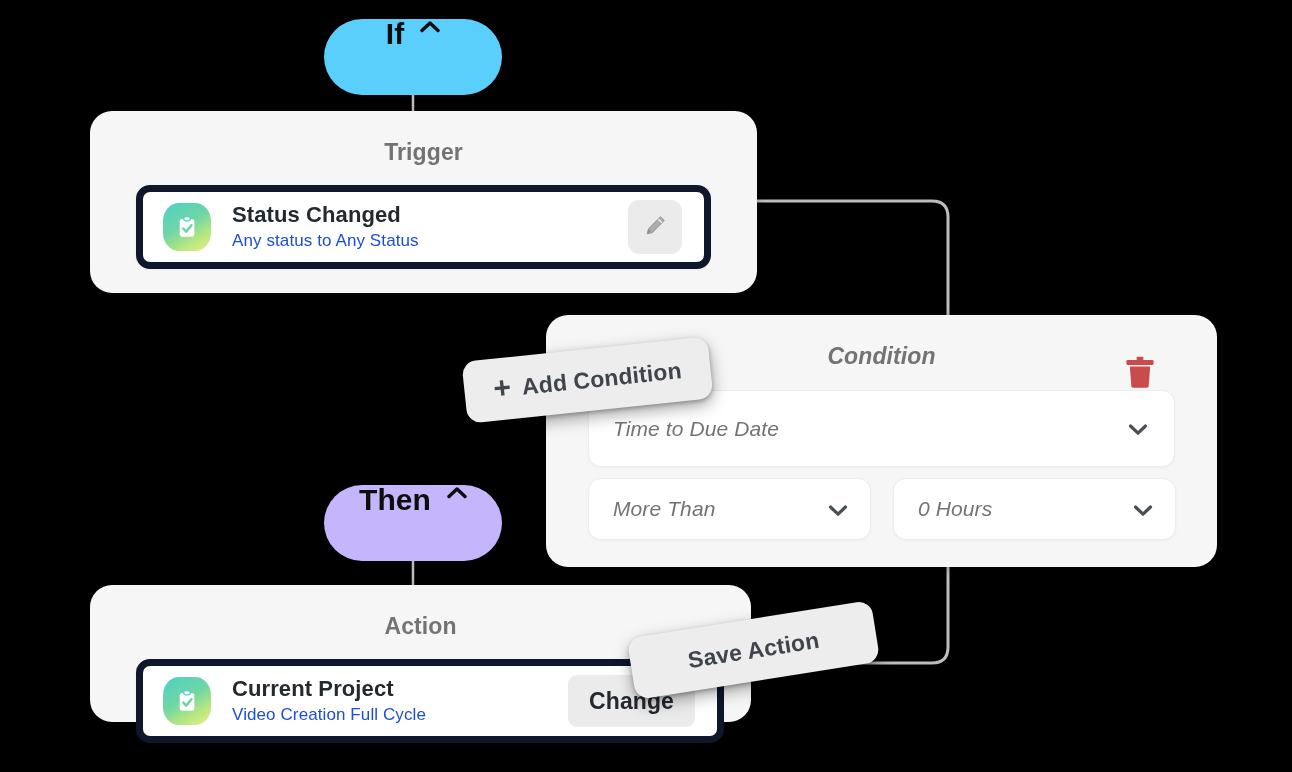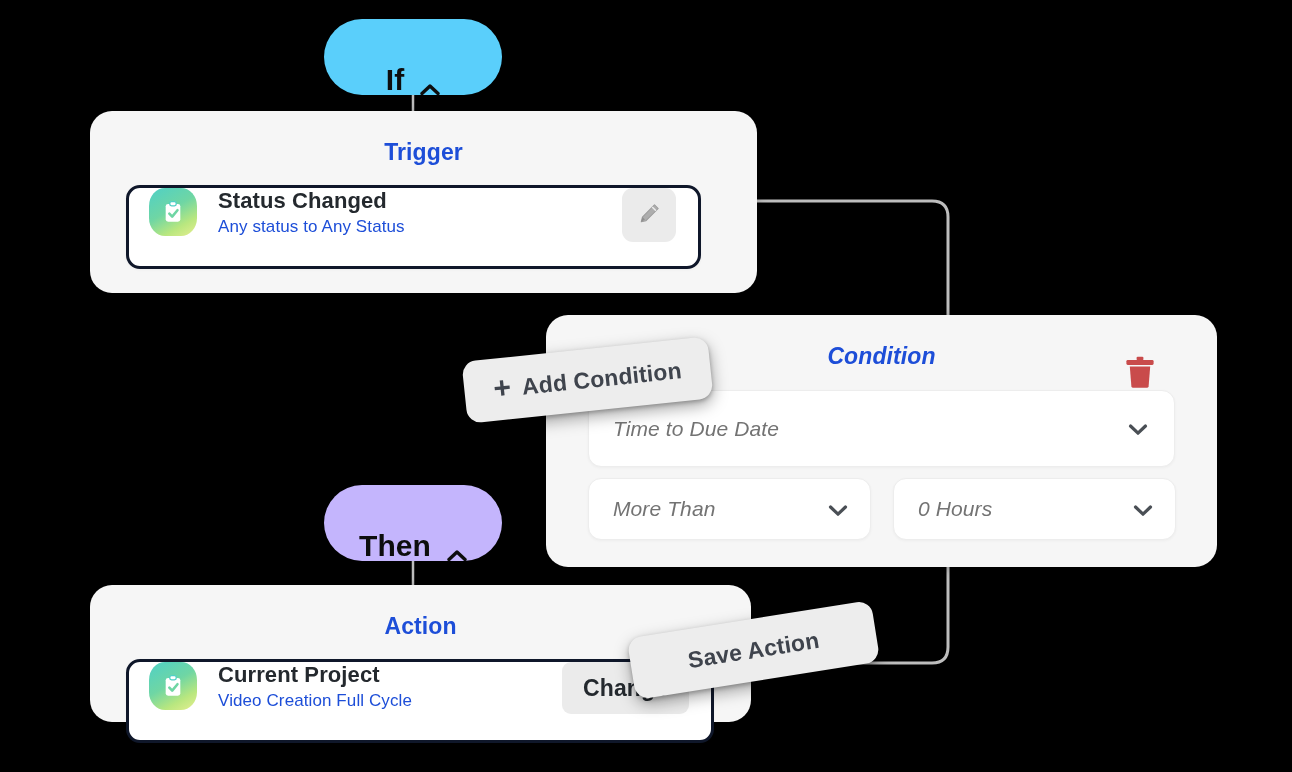--- a/index.html
+++ b/index.html
@@ -31,21 +31,21 @@
     width: 1292px;
     height: 772px;
     pointer-events: none;
     z-index: 1;
   }
 
   
   .pill {
     position: absolute;
     display: flex;
-    align-items: flex-end;
+    align-items: flex-start;
     justify-content: center;
     gap: 16px;
     border-radius: 999px;
     z-index: 6;
     cursor: pointer;
     user-select: none;
   }
   .pill-label {
     font-size: 30px;
     font-weight: 700;
@@ -98,50 +98,50 @@
     left: 90px;
     top: 585px;
     width: 661px;
     height: 137px;
   }
 
   .card-title {
     text-align: center;
     font-size: 23px;
     font-weight: 700;
-    color: #1d4ed8;
+    color: #737373;
     padding-top: 28px;
     letter-spacing: 0.1px;
   }
   #card-condition .card-title { padding-top: 28px; }
 
   .trash-btn {
     position: absolute;
     right: 60px;
     top: 40px;
     width: 34px;
     height: 36px;
     background: none;
     border: 0;
     padding: 0;
     cursor: pointer;
   }
 
   
   .inner-row {
     position: absolute;
-    left: 36px;
+    left: 46px;
     top: 74px;
     width: 575px;
     height: 84px;
     background: #FFFFFF;
-    border: 3px solid #0f172a;
+    border: 7px solid #0f172a;
     border-radius: 14px;
     display: flex;
-    align-items: flex-start;
+    align-items: center;
     box-sizing: border-box;
     padding: 0 22px 0 20px;
     box-shadow: 0 1px 3px rgba(0,0,0,0.04);
   }
   #card-action .inner-row { width: 588px; }
 
   .row-icon {
     width: 48px;
     height: 48px;
     flex: 0 0 48px;

